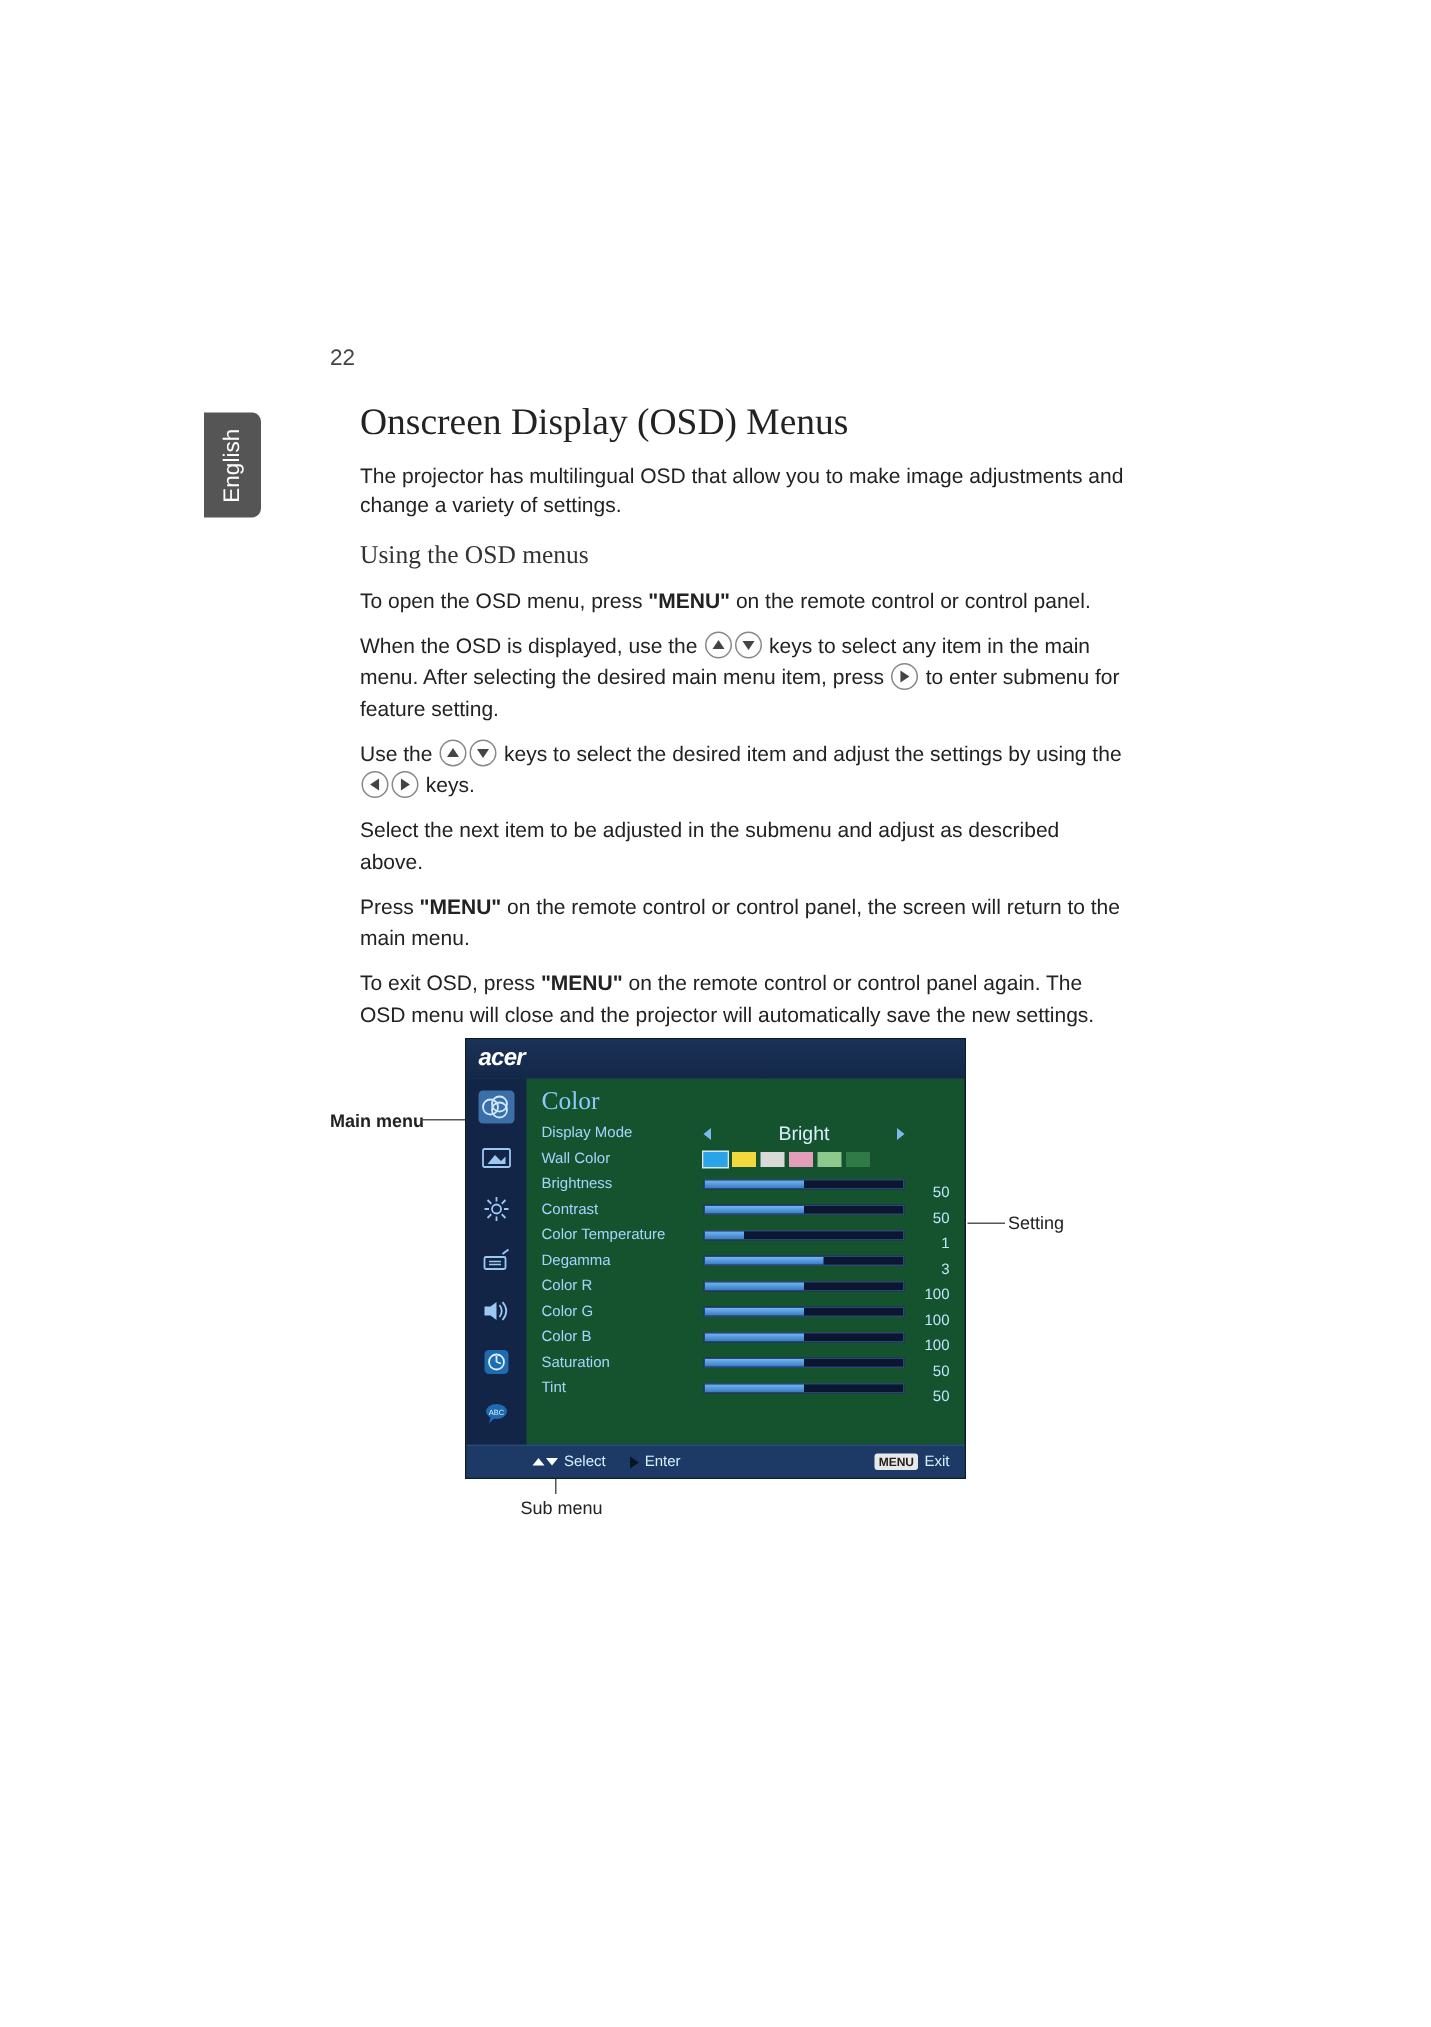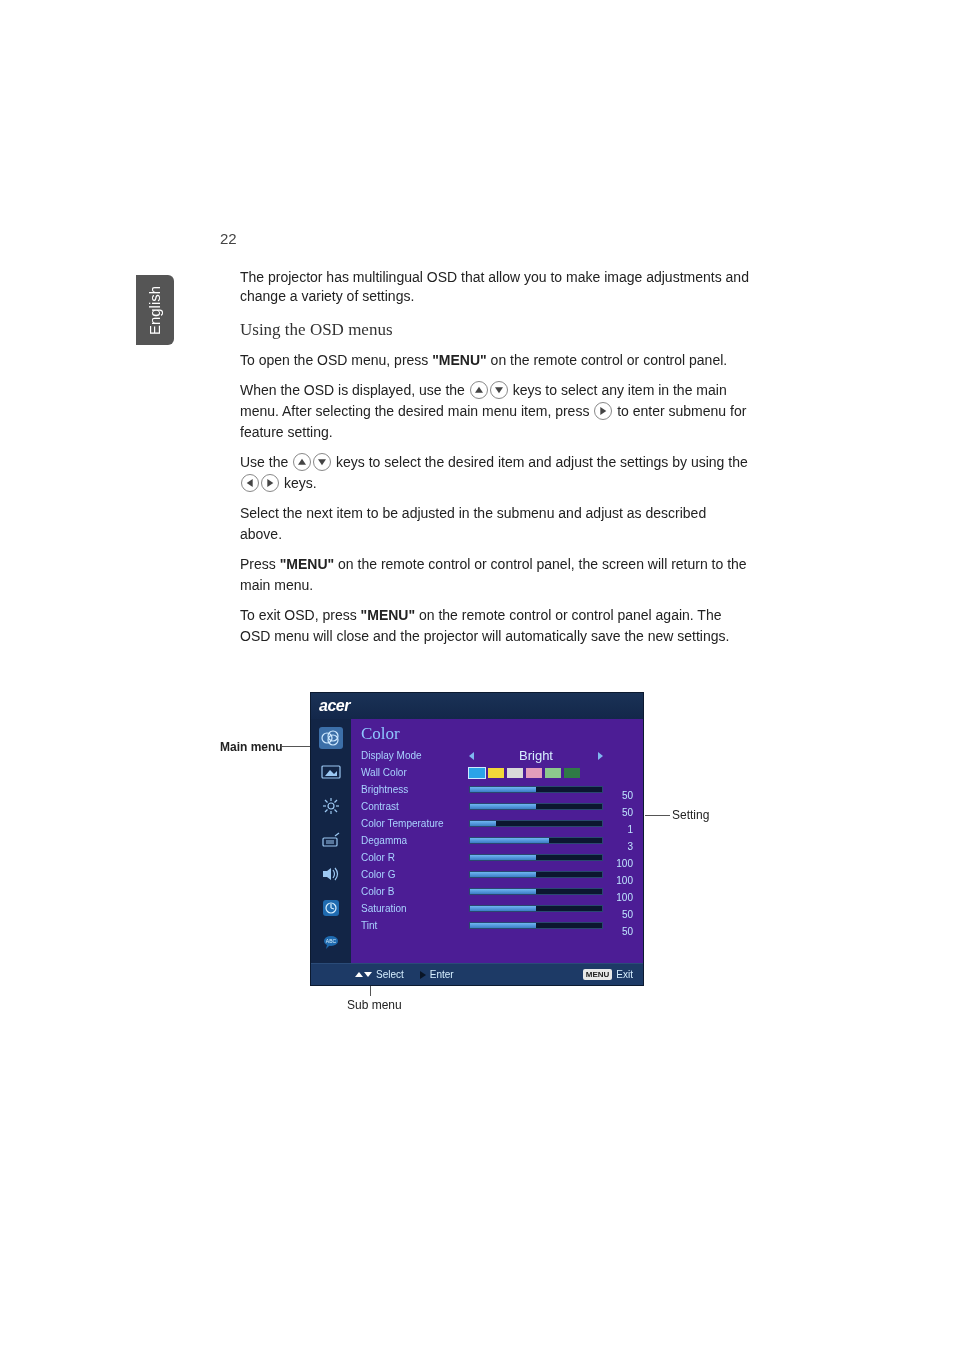--- a/index.html
+++ b/index.html
@@ -156,21 +156,21 @@
     position: absolute;
     top: 280px; left: 150px;
     width: 1px; height: 24px;
     background: #555;
   }
 
   .osd {
     position: absolute;
     top: 0; left: 90px;
     width: 334px;
-    background: #4c1d95;
+    background: #14532d;
     font-size: 11px;
     color: #bfe6ff;
     border: 1px solid #0c1a30;
   }
   .osd-top {
     height: 26px;
     background: linear-gradient(#1a3256, #13274a);
     display: flex;
     align-items: center;
     padding-left: 8px;
@@ -277,20 +277,21 @@
 </head>
 <body>
 
 <div class="page-number">22</div>
 
 <div class="language-tab">
   <span>English</span>
 </div>
 
 <div class="content">
+  <h1>Onscreen Display (OSD) Menus</h1>
   <p class="intro">The projector has multilingual OSD that allow you to make image adjustments and change a variety of settings.</p>
   <h2>Using the OSD menus</h2>
 
   <div class="bullets">
     <p>
       <span>To open the OSD menu, press </span><span class="bold">"MENU"</span><span> on the remote control or control panel.</span>
     </p>
     <p>
       <span>When the OSD is displayed, use the </span><span class="key-icon key-up"></span><span class="key-icon key-down"></span><span> keys to select any item in the main menu. After selecting the desired main menu item, press </span><span class="key-icon key-right"></span><span> to enter submenu for feature setting.</span>
     </p>

